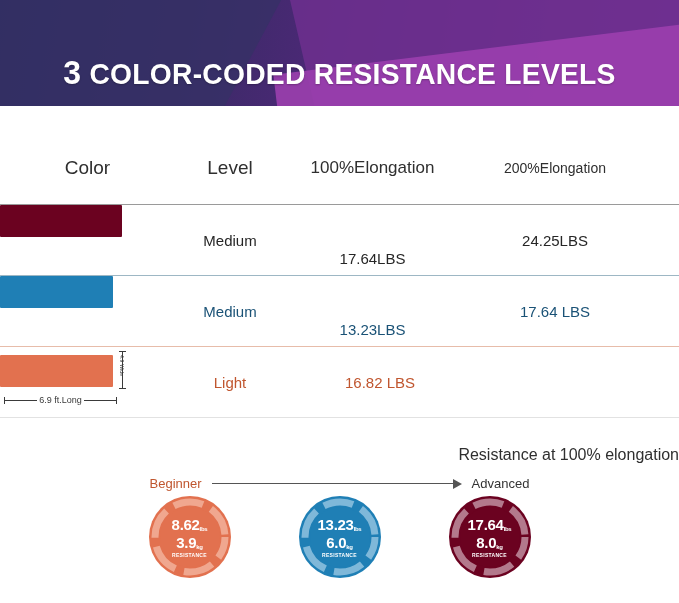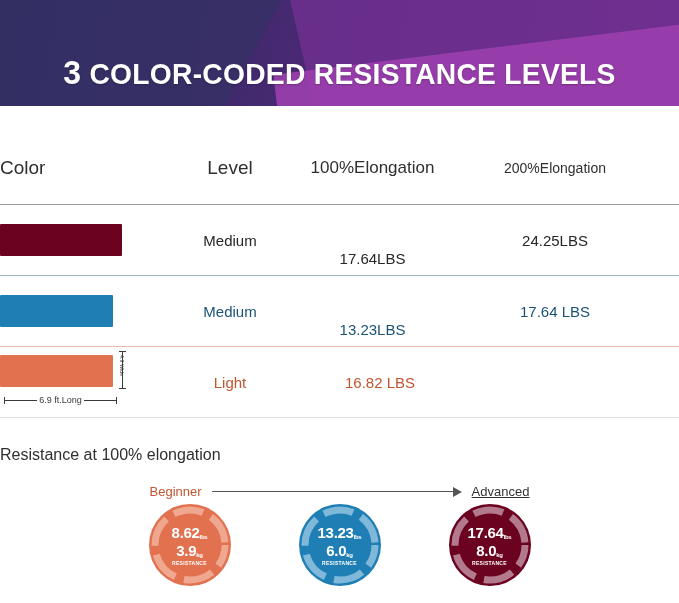--- a/index.html
+++ b/index.html
@@ -63,31 +63,31 @@
   .row{
     display:flex;
     align-items:center;
     height:70px;
     position:relative;
   }
   .row.head{height:72px;}
   .cell{
     box-sizing:border-box;
   }
-  .c-color{width:175px;position:relative;height:100%;display:flex;align-items:center;}
+  .c-color{width:175px;position:relative;height:100%;display:flex;align-items:flex-start;}
   .c-level{width:110px;text-align:center;}
   .c-e100{width:175px;text-align:center;margin-top:36px;}
   .c-e200{width:190px;text-align:center;}
 
   .th{
     font-size:19px;
     color:#2f2f2f;
     font-weight:normal;
   }
-  .th-color{width:175px;text-align:left;}
+  .th-color{width:175px;text-align:center;}
   .th-level{width:110px;text-align:center;}
   .th-e100{width:175px;text-align:center;font-size:17px;}
   .th-e200{width:190px;text-align:center;font-size:14px;}
 
   .divider{
     height:1px;width:100%;
     background:#9a9a9a;
   }
   .divider.blue{background:#9db7c4;}
   .divider.orange{background:#e7bcaa;}
@@ -132,33 +132,33 @@
     letter-spacing:.2px;
   }
 
   
   .chart{
     position:relative;
     width:679px;height:150px;
     margin-top:28px;
   }
   .chart-title{
-    text-align:left;
+    text-align:right;
     font-size:16px;
     color:#2f2f2f;
-    margin-bottom:20px;
+    margin-bottom:12px;
   }
   .scale{
     display:flex;align-items:center;
     justify-content:center;
     gap:10px;
     margin-bottom:0;
   }
   .scale .beginner{font-size:13px;color:#c0562f;}
-  .scale .advanced{font-size:13px;color:#333333;text-decoration:underline;}
+  .scale .advanced{font-size:13px;color:#333333;}
   .arrow{
     position:relative;
     width:250px;height:10px;
     display:flex;align-items:center;
   }
   .arrow .line{flex:1;height:1.4px;background:#555555;}
   .arrow .headg{
     width:0;height:0;
     border-left:9px solid #555555;
     border-top:5px solid transparent;

